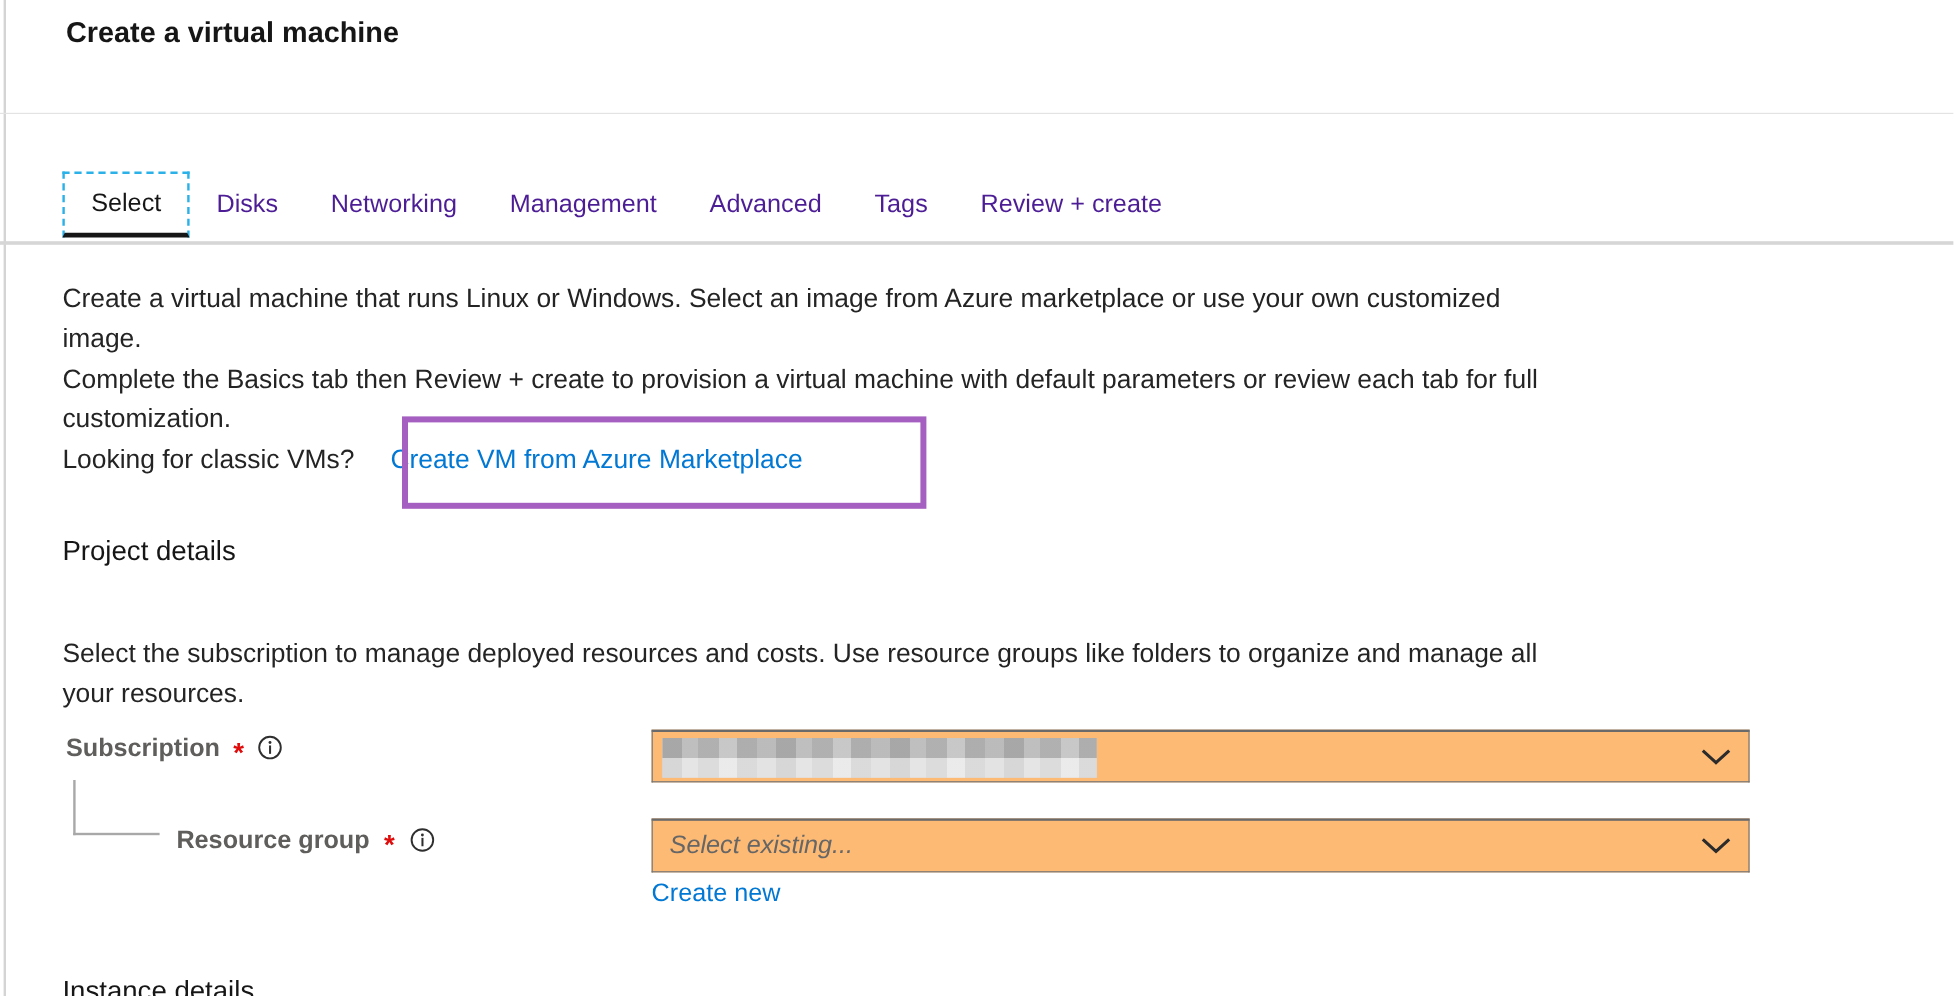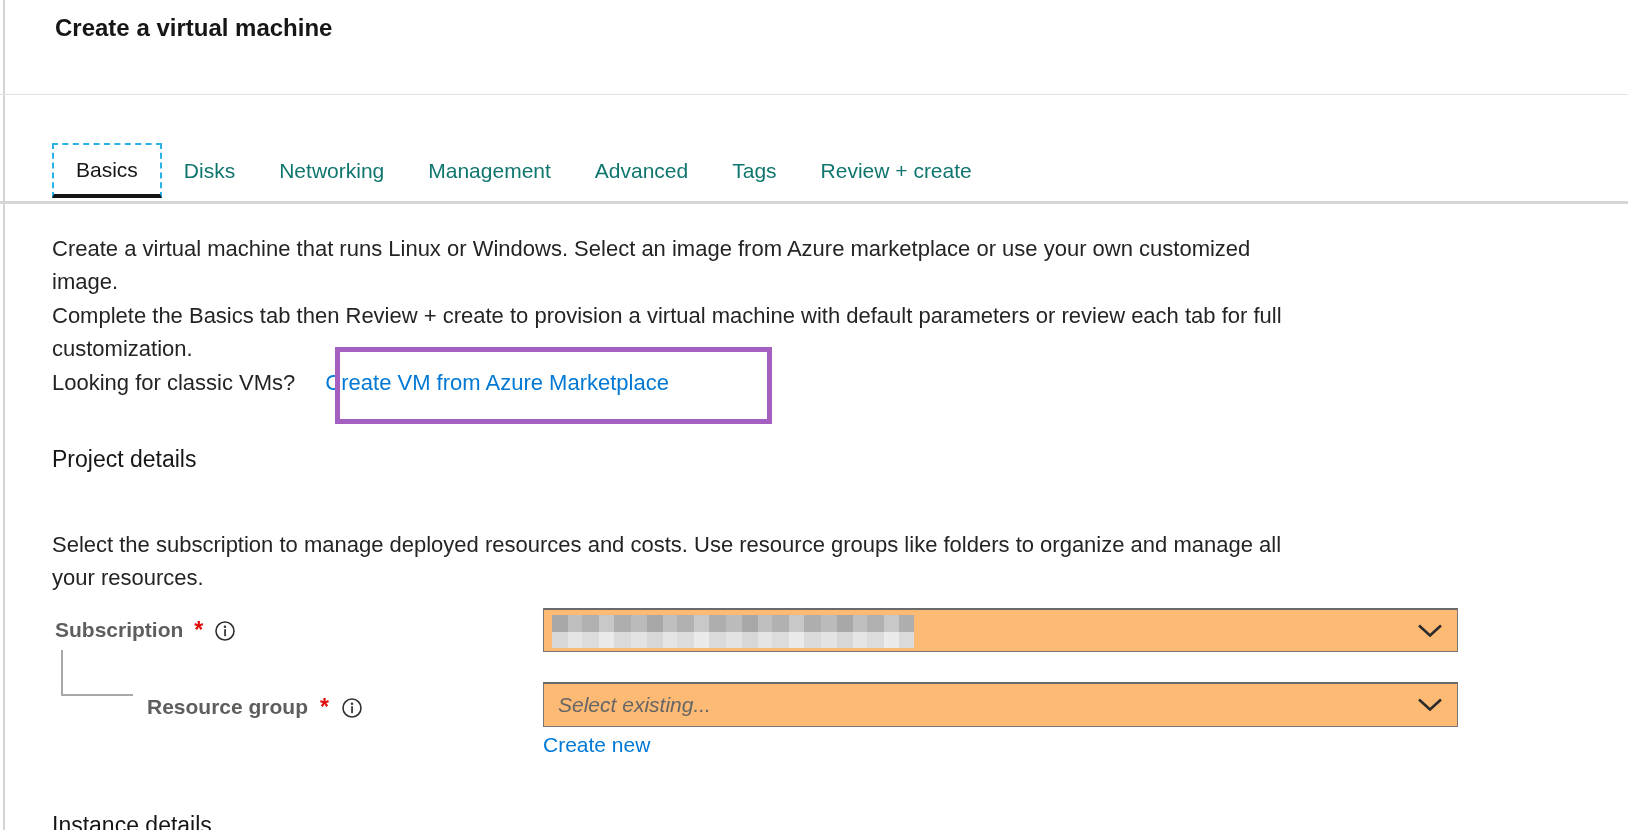--- a/index.html
+++ b/index.html
@@ -21,21 +21,21 @@
   .header-divider {
     position: absolute; left: 0; top: 94px; width: 1628px; height: 1px; background: #e3e3e3;
   }
 
   
   .tabs {
     position: absolute; left: 52px; top: 143px; height: 55px;
     display: flex; align-items: center;
   }
   .tab {
-    font-size: 21px; color: #0f766e; margin-right: 44px;
+    font-size: 21px; color: #4c1d95; margin-right: 44px;
     height: 55px; display: flex; align-items: center; cursor: pointer;
     white-space: nowrap;
   }
   .tab.active {
     color: #161616;
     border: 2px dashed #29b1e8;
     border-bottom: 4px solid #161616;
     padding: 0 22px; margin-right: 22px;
   }
   .tabs-bottom-divider {
@@ -63,21 +63,21 @@
   .instance-heading { left: 52px; top: 812px; }
 
   .section-desc {
     position: absolute; left: 52px; top: 528px;
     font-size: 22px; line-height: 33.4px; color: #242424; white-space: nowrap;
   }
 
   
   .label-row {
     position: absolute; height: 30px;
-    display: flex; align-items: flex-end; gap: 11px;
+    display: flex; align-items: flex-start; gap: 11px;
     font-size: 21px; font-weight: 600; color: #5f5e5c; white-space: nowrap;
   }
   .subscription-row { left: 55px; top: 612px; }
   .resource-group-row { left: 147px; top: 689px; gap: 12px; }
   .required { color: #e00b0b; font-size: 23px; font-weight: 700; position: relative; top: 2px; }
   .info-icon { display: inline-flex; cursor: pointer; }
   .info-icon svg { display: block; }
 
   .tree-connector {
     position: absolute; left: 61px; top: 650px; width: 72px; height: 46px;
@@ -118,21 +118,21 @@
 
 <div class="page">
 
   <div class="left-edge"></div>
 
   <h1 class="page-title">Create a virtual machine</h1>
   <div class="header-divider"></div>
 
   <div class="tabs-bottom-divider"></div>
   <nav class="tabs">
-    <div class="tab active">Basics</div>
+    <div class="tab active">Select</div>
     <div class="tab">Disks</div>
     <div class="tab">Networking</div>
     <div class="tab">Management</div>
     <div class="tab">Advanced</div>
     <div class="tab">Tags</div>
     <div class="tab">Review + create</div>
   </nav>
 
   <div class="intro">
     <div class="intro-line">Create a virtual machine that runs Linux or Windows. Select an image from Azure marketplace or use your own customized</div>

